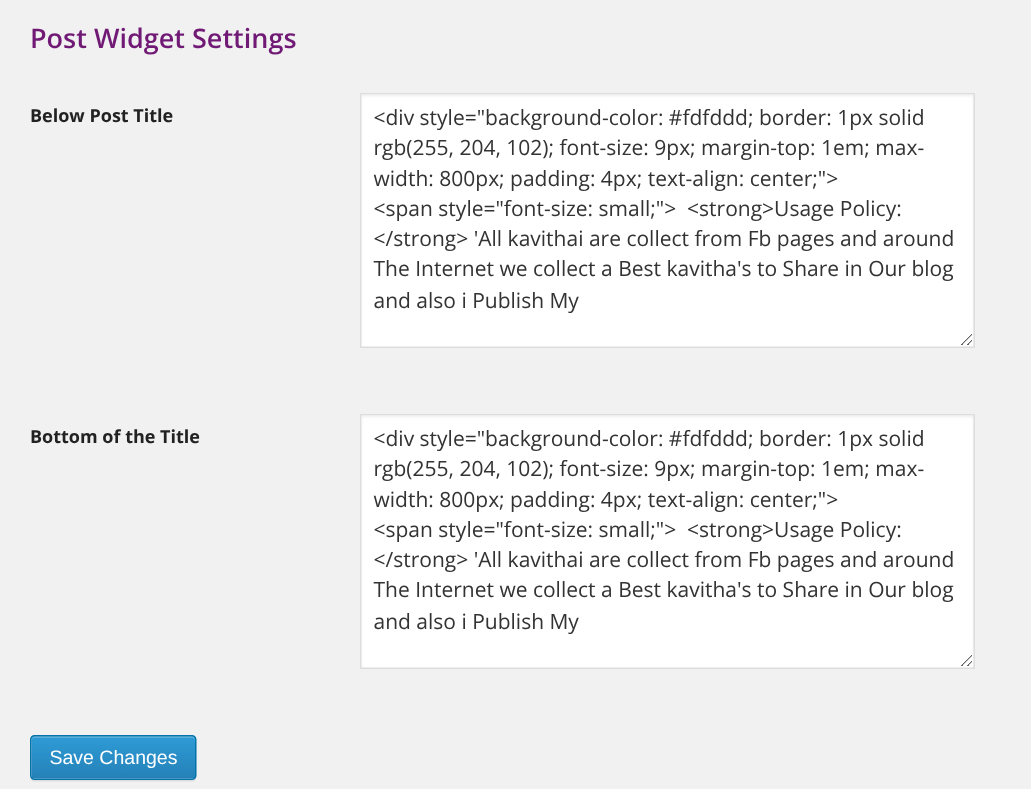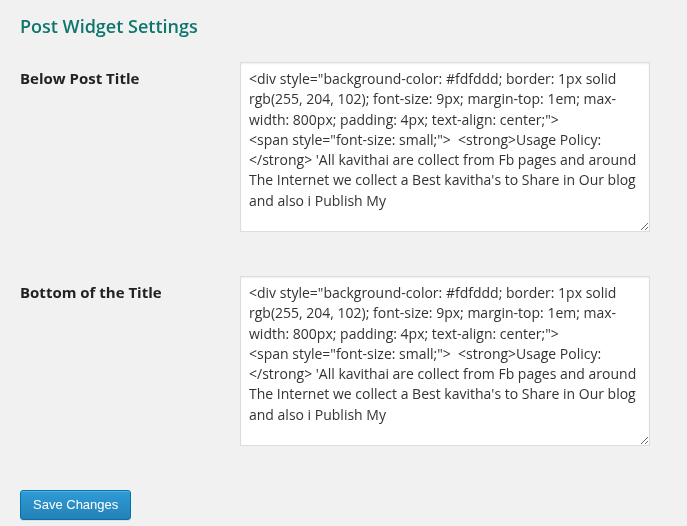--- a/index.html
+++ b/index.html
@@ -13,32 +13,32 @@
     color: #23282d;
     overflow: hidden;
   }
   .wrap {
     padding: 10px 20px 20px 20px;
   }
   h2.page-title {
     font-size: 18px;
     font-weight: 600;
     margin: 4px 0 24px 0;
-    color: #0f766e;
+    color: #701a75;
   }
   .form-row {
     display: flex;
     align-items: flex-start;
     margin-bottom: 40px;
   }
   .form-label {
     width: 220px;
     flex: 0 0 220px;
     font-weight: 700;
-    font-size: 15px;
+    font-size: 12px;
     color: #222;
     padding-top: 6px;
   }
   .form-field {
     flex: 1;
   }
   textarea.code-area {
     width: 410px;
     height: 170px;
     box-sizing: border-box;

